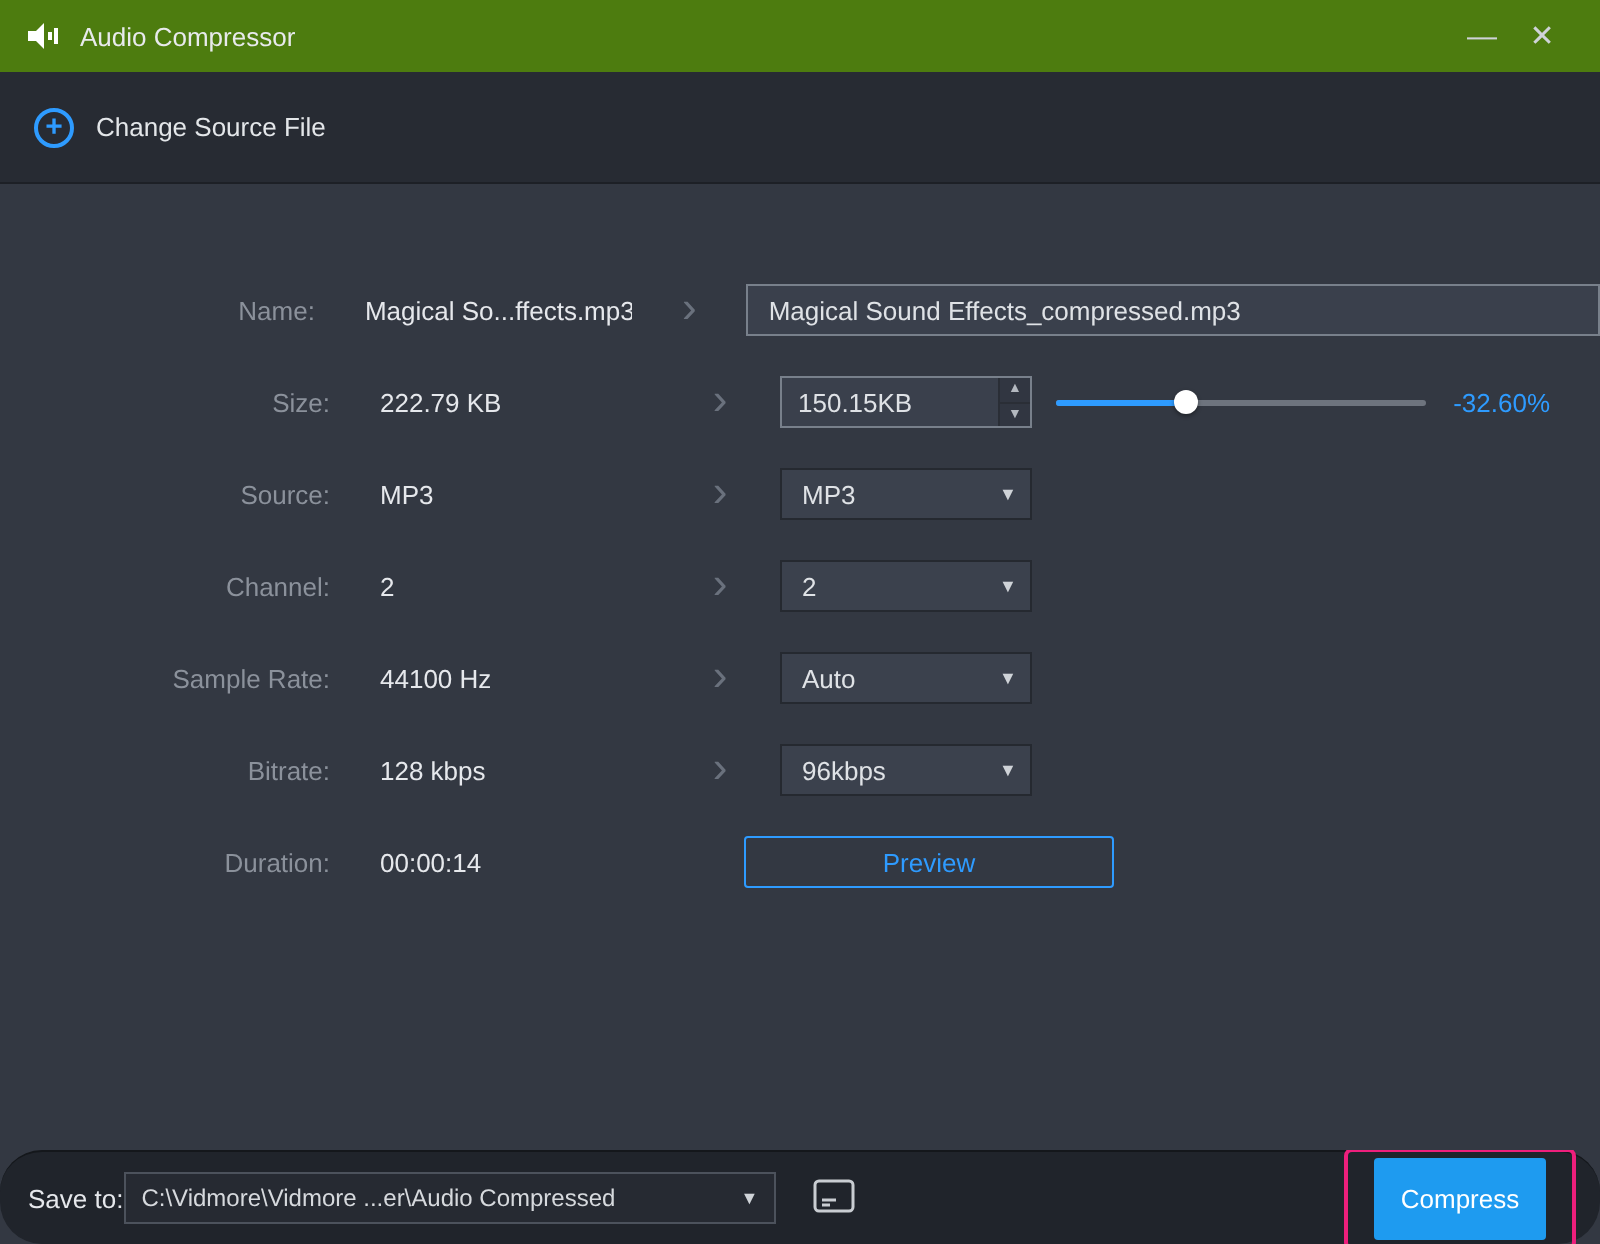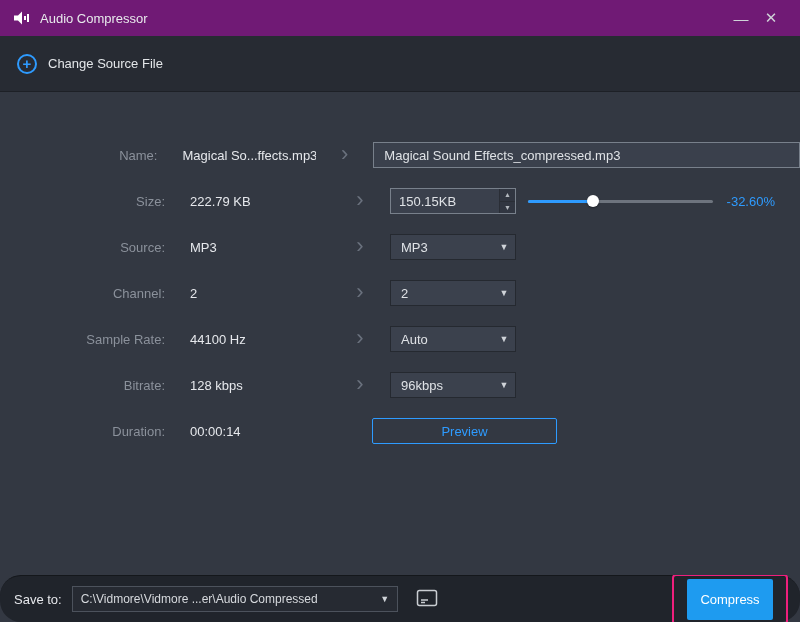--- a/index.html
+++ b/index.html
@@ -6,21 +6,21 @@
   html,body { width:800px; height:622px; }
   body {
     font-family: "Liberation Sans", sans-serif;
     background:#333842;
     color:#e8eaec;
     overflow:hidden;
     font-size:13px;
   }
   
   .titlebar {
-    height:36px; background:#701a75;
+    height:36px; background:#4d7c0f;
     display:flex; align-items:center;
     padding:0 14px;
   }
   .titlebar .app-icon { display:flex; align-items:center; margin-right:9px; }
   .titlebar .title { color:#e8eaec; font-size:13px; }
   .titlebar .spacer { flex:1; }
   .win-btn {
     width:30px; height:30px; display:flex; align-items:center; justify-content:center;
     color:#cfd3d8; font-size:15px; cursor:default; user-select:none;
   }
@@ -98,21 +98,21 @@
     color:#2e9bff; font-family:"Liberation Sans", sans-serif; font-size:13px;
     display:flex; align-items:center; justify-content:center; cursor:default;
   }
   
   .footer {
     height:47px; background:#20242b; border-top:1px solid #14171b;
     display:flex; align-items:center; padding:0 12px;border-radius:21px;
   }
   .footer .save-lbl { color:#e6e8ec; margin-left:2px; }
   .path-box {
-    margin-left:10px; width:326px; height:26px;
+    width:326px; height:26px;
     background:#262a32; border:1px solid #4c525c;
     display:flex; align-items:stretch;
   }
   .path-box input {
     flex:1; min-width:0; background:transparent; border:none; outline:none;
     color:#d6d9dd; font-family:"Liberation Sans", sans-serif; font-size:12px; padding:0 8px;
   }
   .path-box .arrow {
     width:24px; display:flex; align-items:center; justify-content:center;
     color:#cfd3d8; font-size:9px;

